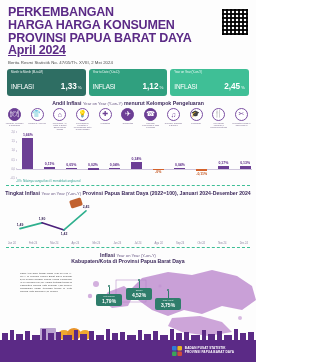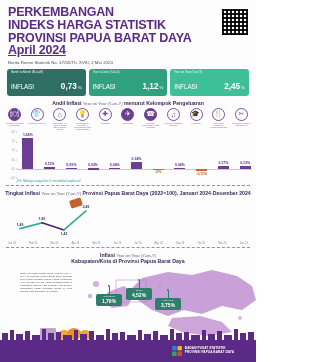--- a/index.html
+++ b/index.html
@@ -107,34 +107,34 @@
   .rice { position:absolute; left:40px; bottom:22px; width:62px; height:16px; }
 </style>
 </head>
 <body>
 
 <div class="page">
 
   <div class="header">
     <div class="title">
       <span class="l1">PERKEMBANGAN</span>
-      <span class="l2">INDEKS HARGA STATISTIK</span>
+      <span class="l2">HARGA HARGA KONSUMEN</span>
       <span class="l3">PROVINSI PAPUA BARAT DAYA</span>
       <span class="l4">April 2024</span>
     </div>
     <div class="subtitle">Berita Resmi Statistik No. 47/05/Th. XVIII, 2 Mei 2024</div>
     <div class="qr"></div>
   </div>
 
   <div class="badges">
     <div class="badge b1">
       <div class="cap">Month to Month (M-to-M)</div>
       <div class="row">
         <span class="lbl">INFLASI</span>
-        <span><b class="val">0,73</b><span class="pct">%</span></span>
+        <span><b class="val">1,33</b><span class="pct">%</span></span>
       </div>
     </div>
     <div class="badge b2">
       <div class="cap">Year to Date (Y-to-D)</div>
       <div class="row">
         <span class="lbl">INFLASI</span>
         <span><b class="val">1,12</b><span class="pct">%</span></span>
       </div>
     </div>
     <div class="badge b3">

